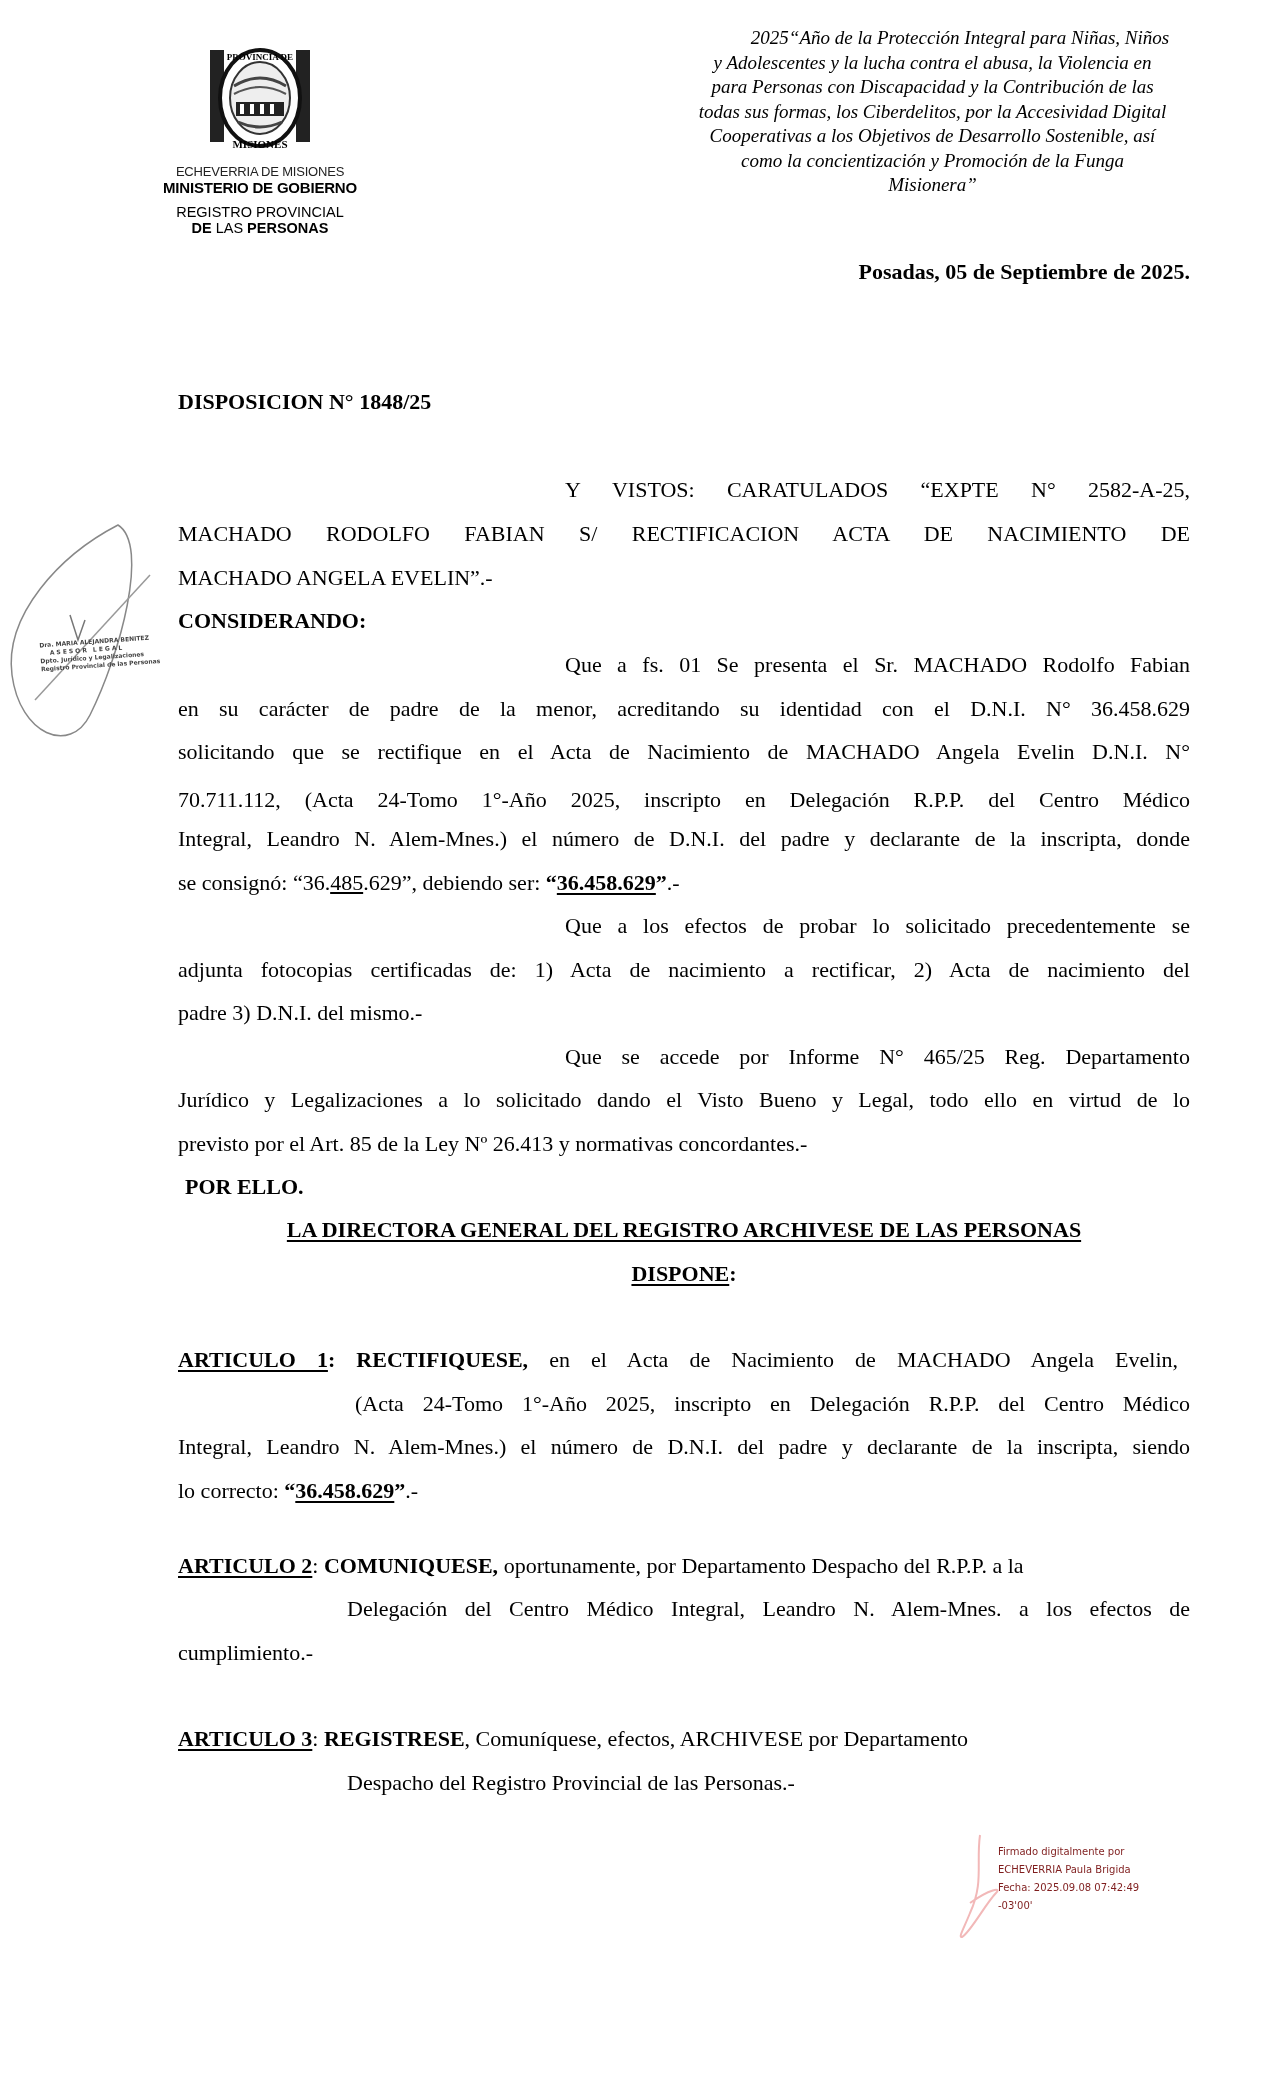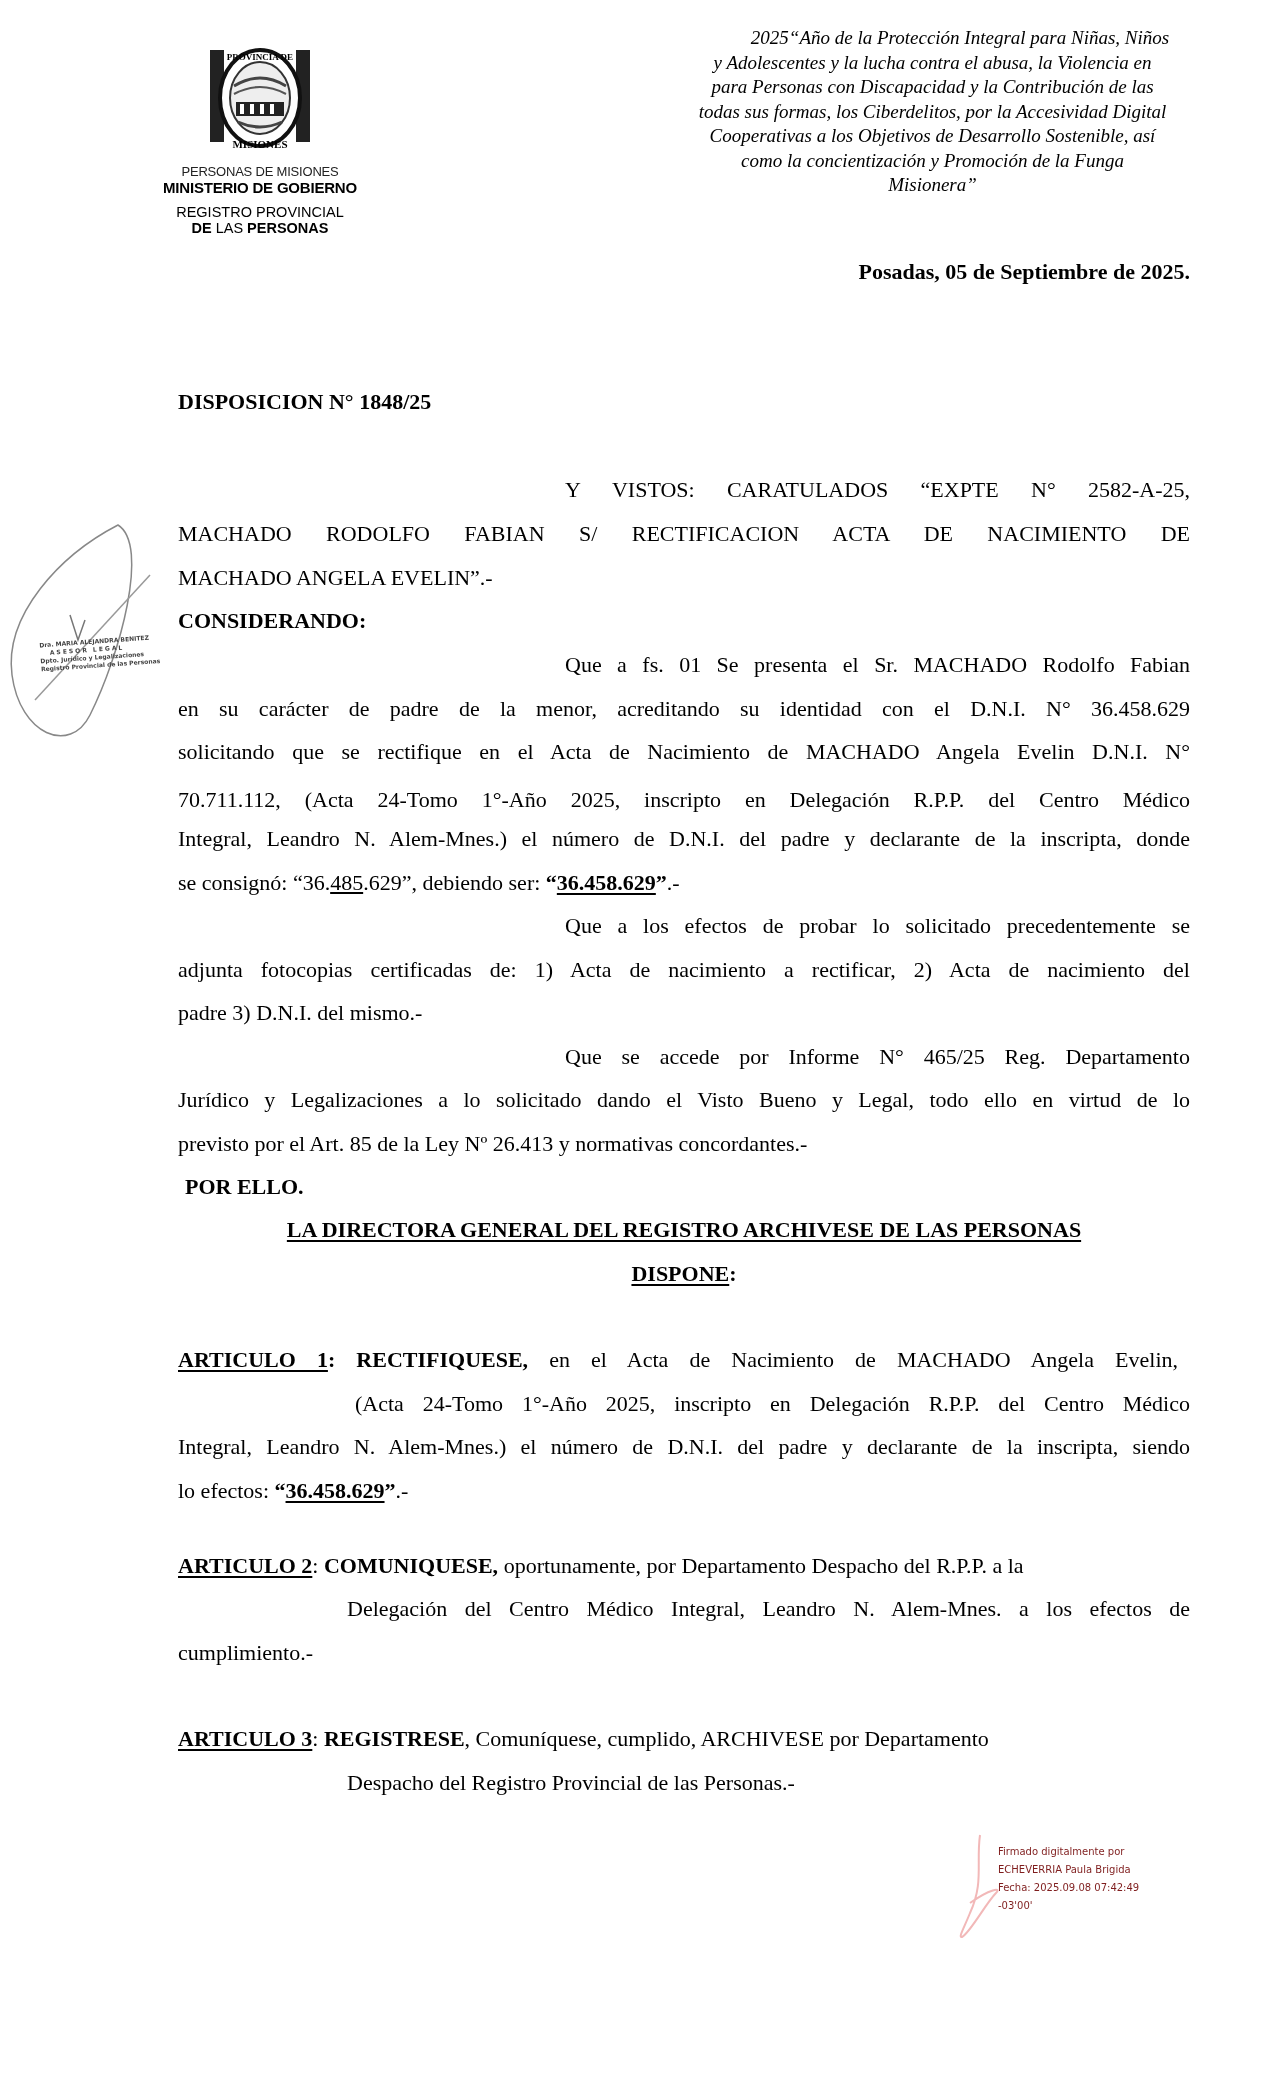--- a/index.html
+++ b/index.html
@@ -55,21 +55,21 @@
     <path d="M30 54 Q56 40 82 54" stroke="#555" stroke-width="2" fill="none"></path>
     <rect x="32" y="62" width="48" height="14" fill="#222"></rect>
     <rect x="36" y="64" width="4" height="10" fill="#fff"></rect>
     <rect x="46" y="64" width="4" height="10" fill="#fff"></rect>
     <rect x="56" y="64" width="4" height="10" fill="#fff"></rect>
     <rect x="66" y="64" width="4" height="10" fill="#fff"></rect>
     <path d="M34 82 Q56 92 78 82" stroke="#444" stroke-width="3" fill="none"></path>
     <text x="56" y="20" font-size="9" text-anchor="middle" font-family="Liberation Serif, serif" font-weight="bold">PROVINCIA DE</text>
     <text x="56" y="108" font-size="11" text-anchor="middle" font-family="Liberation Serif, serif" font-weight="bold">MISIONES</text>
   </svg>
-  <div class="logo-prov">PERSONAS DE MISIONES</div>
+  <div class="logo-prov">ECHEVERRIA DE MISIONES</div>
   <div class="logo-min">MINISTERIO DE GOBIERNO</div>
   <div class="logo-reg1">REGISTRO PROVINCIAL</div>
   <div class="logo-reg2"><b>DE</b><span> LAS </span><b>PERSONAS</b></div>
 </div>
 
 <div id="motto" class="abs">
   <div style="padding-left:55px;">2025“Año de la Protección Integral para Niñas, Niños</div>
   <div>y Adolescentes y la lucha contra el abusa, la Violencia   en</div>
   <div>para Personas con Discapacidad y la Contribución  de las</div>
   <div>todas sus formas, los Ciberdelitos, por la Accesividad Digital</div>
@@ -104,27 +104,27 @@
 <div class="line left" style="top:1130px;">previsto por el Art. 85 de la Ley Nº 26.413 y normativas concordantes.-</div>
 
 <div class="line bold" style="top:1173px; left:185px;">POR ELLO.</div>
 
 <div class="line center bold" style="top:1216px;"><u class="thick">LA DIRECTORA GENERAL DEL REGISTRO ARCHIVESE DE LAS PERSONAS</u></div>
 <div class="line center bold" style="top:1260px;"><u class="thick">DISPONE</u><span>:</span></div>
 
 <div class="line just" style="top:1346px; width:1000px;"><b><u class="thick">ARTICULO 1</u></b><b>: </b><b>RECTIFIQUESE,</b><span> en el Acta de Nacimiento de MACHADO Angela Evelin,</span></div>
 <div class="line" style="top:1390px; left:355px; width:835px; text-align:justify; text-align-last:justify;">(Acta 24-Tomo 1°-Año 2025, inscripto en Delegación R.P.P. del Centro Médico</div>
 <div class="line just" style="top:1433px;">Integral, Leandro N. Alem-Mnes.) el número de D.N.I. del padre y declarante de la inscripta, siendo</div>
-<div class="line left" style="top:1477px;"><span>lo efectos: </span><b>“</b><b><u class="thick">36.458.629</u></b><b>”</b><span>.-</span></div>
+<div class="line left" style="top:1477px;"><span>lo correcto: </span><b>“</b><b><u class="thick">36.458.629</u></b><b>”</b><span>.-</span></div>
 
 <div class="line left" style="top:1552px;"><b><u class="thick">ARTICULO 2</u></b><span>: </span><b>COMUNIQUESE,</b><span> oportunamente, por Departamento Despacho del R.P.P. a la</span></div>
 <div class="line" style="top:1595px; left:347px; width:843px; text-align:justify; text-align-last:justify;">Delegación del Centro Médico Integral, Leandro N. Alem-Mnes. a los efectos de</div>
 <div class="line left" style="top:1639px;">cumplimiento.-</div>
 
-<div class="line left" style="top:1725px;"><b><u class="thick">ARTICULO 3</u></b><span>: </span><b>REGISTRESE</b><span>, Comuníquese, cumplido, ARCHIVESE  por  Departamento</span></div>
+<div class="line left" style="top:1725px;"><b><u class="thick">ARTICULO 3</u></b><span>: </span><b>REGISTRESE</b><span>, Comuníquese, efectos, ARCHIVESE  por  Departamento</span></div>
 <div class="line ind3" style="top:1769px;">Despacho del Registro Provincial de las Personas.-</div>
 
 <div id="stamp" class="abs">
   <svg width="170" height="240" viewBox="0 0 170 240">
     <path d="M118 10 C150 30 120 140 90 200 C70 240 20 220 12 160 C4 100 60 40 118 10 Z" fill="none" stroke="#888" stroke-width="1.5"></path>
     <path d="M35 185 L150 60" stroke="#999" stroke-width="1.5"></path>
     <path d="M70 100 L78 125 L85 105" stroke="#777" stroke-width="1.5" fill="none"></path>
   </svg>
   <div class="abs" style="left:40px; top:122px; width:125px; font-family:'DejaVu Sans', sans-serif; font-size:6px; line-height:8px; font-weight:bold; color:#444; transform:rotate(-4deg);">
     <div>Dra. MARIA ALEJANDRA BENITEZ</div>

